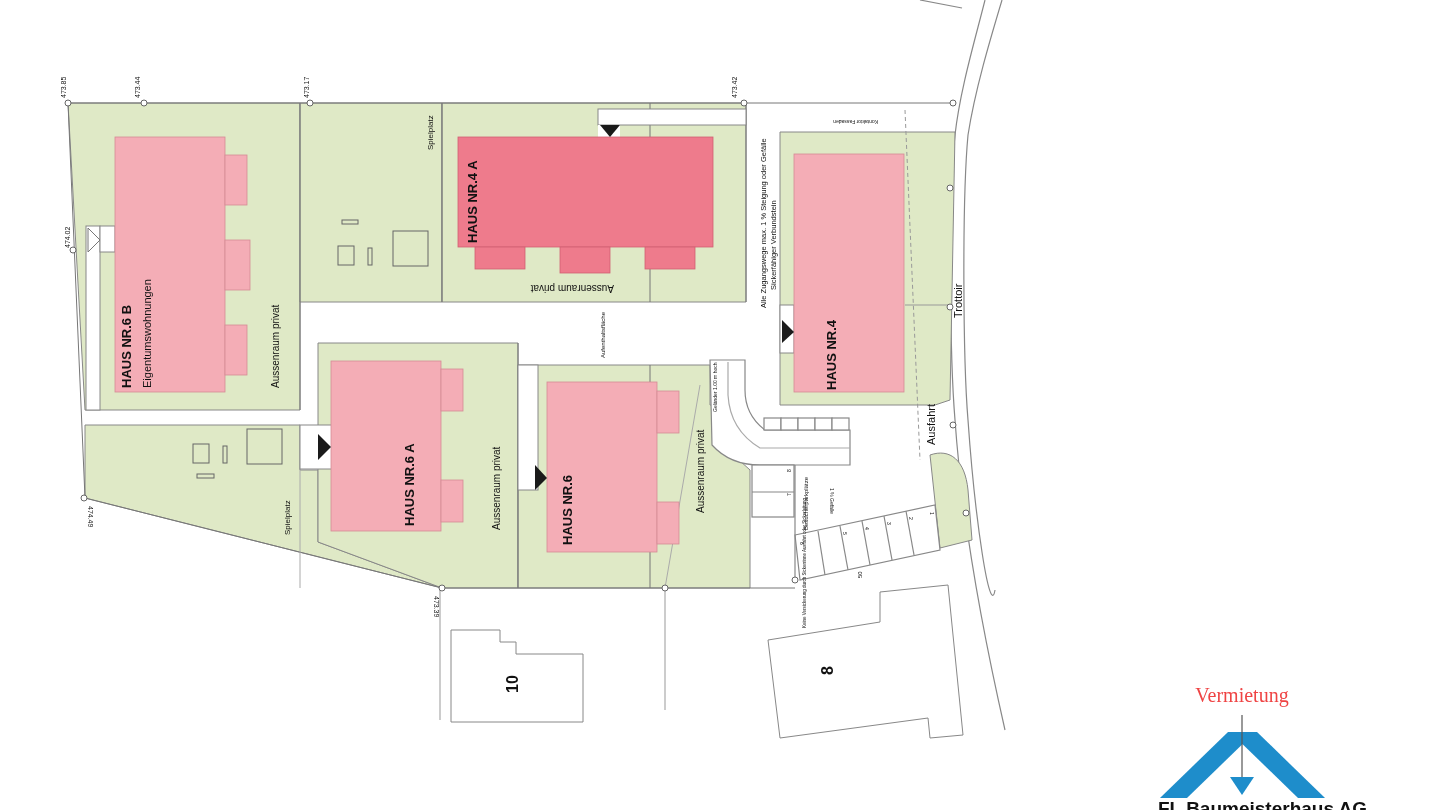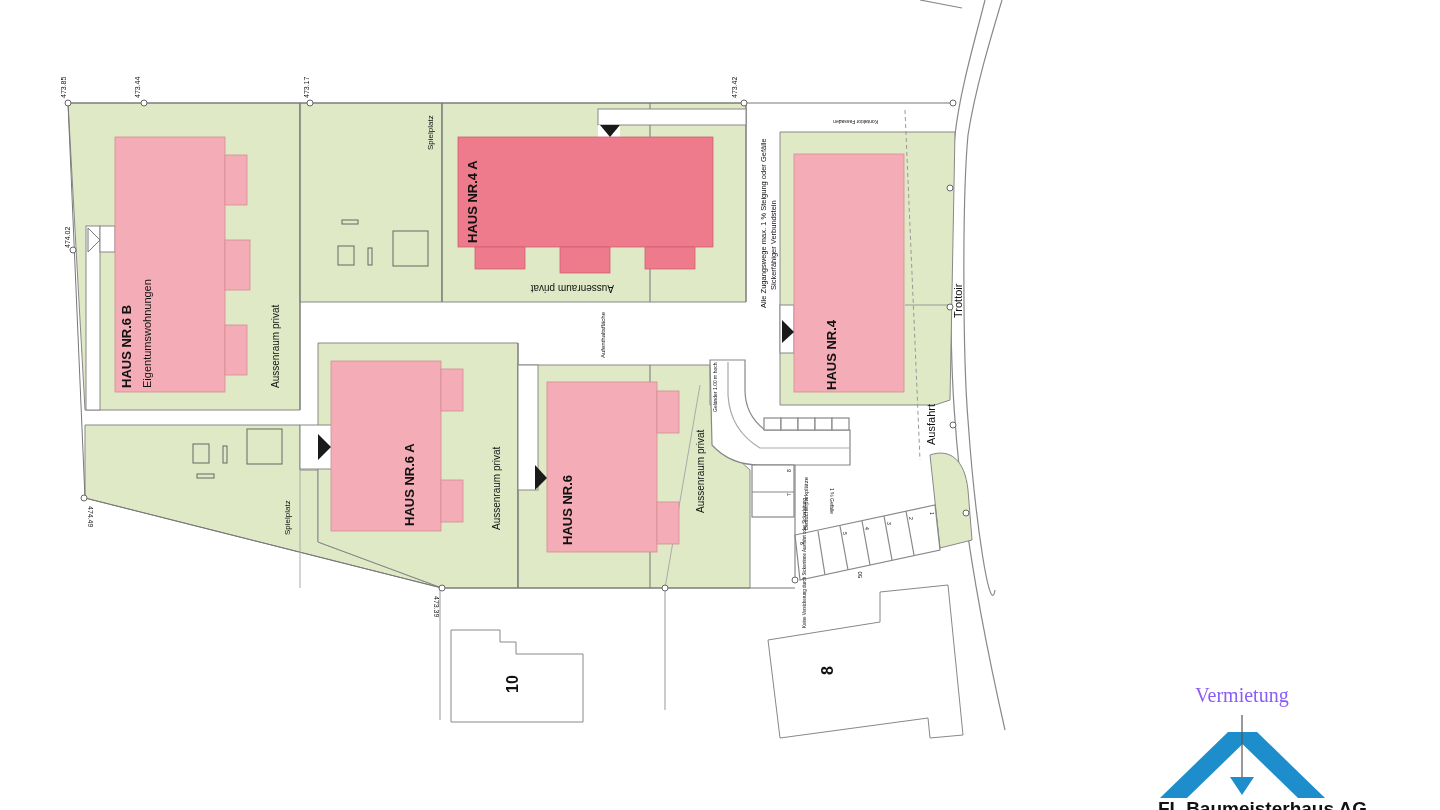--- a/index.html
+++ b/index.html
@@ -1,21 +1,21 @@
 <!DOCTYPE html>
 <html><head>
 <meta charset="utf-8">
 <style>
   html, body { margin: 0; padding: 0; background: #ffffff; }
   body { width: 1440px; height: 810px; overflow: hidden; position: relative; font-family: "Liberation Sans", sans-serif; }
   #plan { position: absolute; left: 0; top: 0; width: 1440px; height: 810px; }
   .lbl { font-family: "Liberation Sans", sans-serif; fill: #111; }
   .lbl-bold { font-weight: bold; }
   .logo { position: absolute; left: 1150px; top: 680px; width: 190px; height: 130px; }
-  .logo-title { position: absolute; left: 0; top: 4px; width: 184px; text-align: center; font-family: "Liberation Serif", serif; font-size: 20px; color: #8b5cf6; }
+  .logo-title { position: absolute; left: 0; top: 4px; width: 184px; text-align: center; font-family: "Liberation Serif", serif; font-size: 20px; color: #ef4444; }
   .logo-company { position: absolute; left: 8px; top: 118px; font-family: "Liberation Sans", sans-serif; font-weight: bold; font-size: 19px; color: #111; white-space: nowrap; }
 </style>
 </head>
 <body>
 
 <svg id="plan" viewBox="0 0 1440 810" xmlns="http://www.w3.org/2000/svg">
 
   <g fill="none" stroke="#888" stroke-width="1.2">
     <path d="M985 0 C 975 40, 960 90, 955 135 C 948 200, 950 360, 955 420 C 962 520, 980 620, 1005 730"></path>
     <path d="M1002 0 C 990 40, 975 90, 968 135 C 962 200, 963 360, 968 420 C 975 520, 990 620, 995 590"></path>

